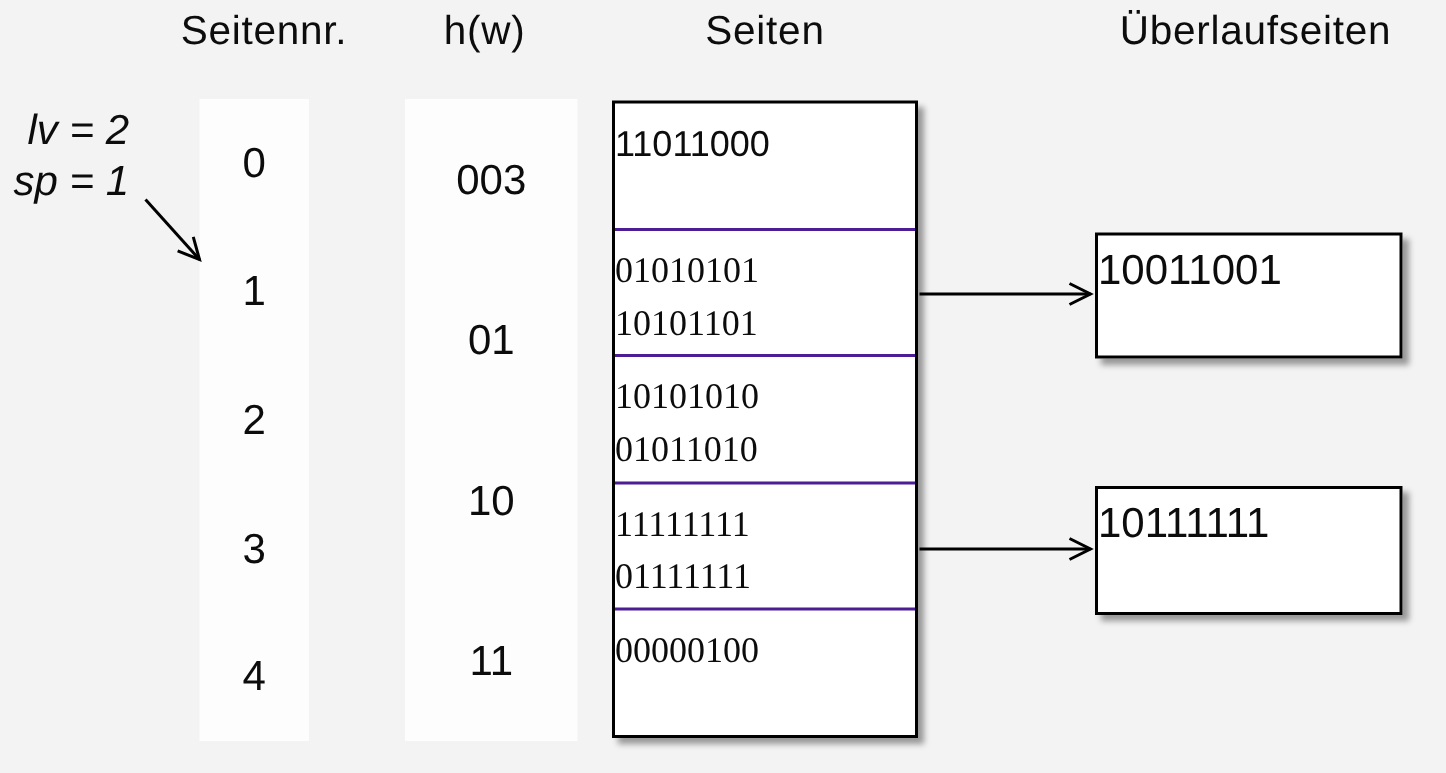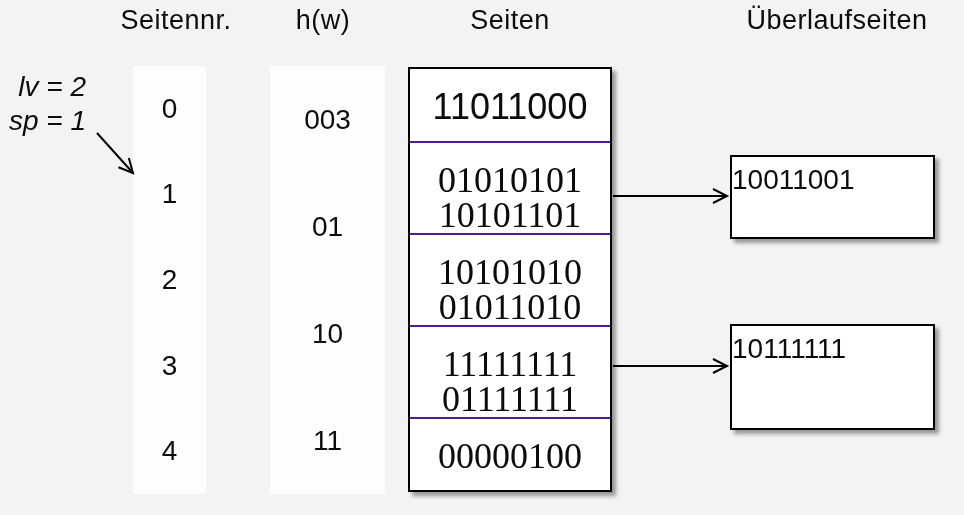--- a/index.html
+++ b/index.html
@@ -44,37 +44,36 @@
   
   .pages-table{
     position:absolute;left:408px;top:67px;width:204px;height:425px;
     box-sizing:border-box;
     background:#ffffff;border:2px solid #000;
     box-shadow:4px 4px 4px rgba(0,0,0,0.38);
     display:flex;flex-direction:column;
   }
   .pages-table .row{
     flex:1;box-sizing:border-box;
-    padding-top:20px;
-    text-align:center;
-    font-size:36px;line-height:35px;
+    padding-top:10px;
+    font-size:24px;line-height:35px;
   }
   .pages-table .row + .row{border-top:2px solid #4c1d95;font-family:Liberation Serif, serif;}
   
   .overflow-box{
     position:absolute;left:730px;width:205px;
     box-sizing:border-box;
     background:#ffffff;border:2px solid #000;
     box-shadow:4px 4px 4px rgba(0,0,0,0.38);
     text-align:left;
     font-size:28px;line-height:35px;
     padding-top:5px;
   }
   .overflow-box.b1{top:155px;height:84px;}
-  .overflow-box.b2{top:324px;height:106px;}
+  .overflow-box.b2{top:324px;height:86px;}
   
   .arrows{
     position:absolute;left:0;top:0;width:964px;height:515px;
     pointer-events:none;
   }
 </style>
 </head>
 <body>
 
 <div class="canvas">

